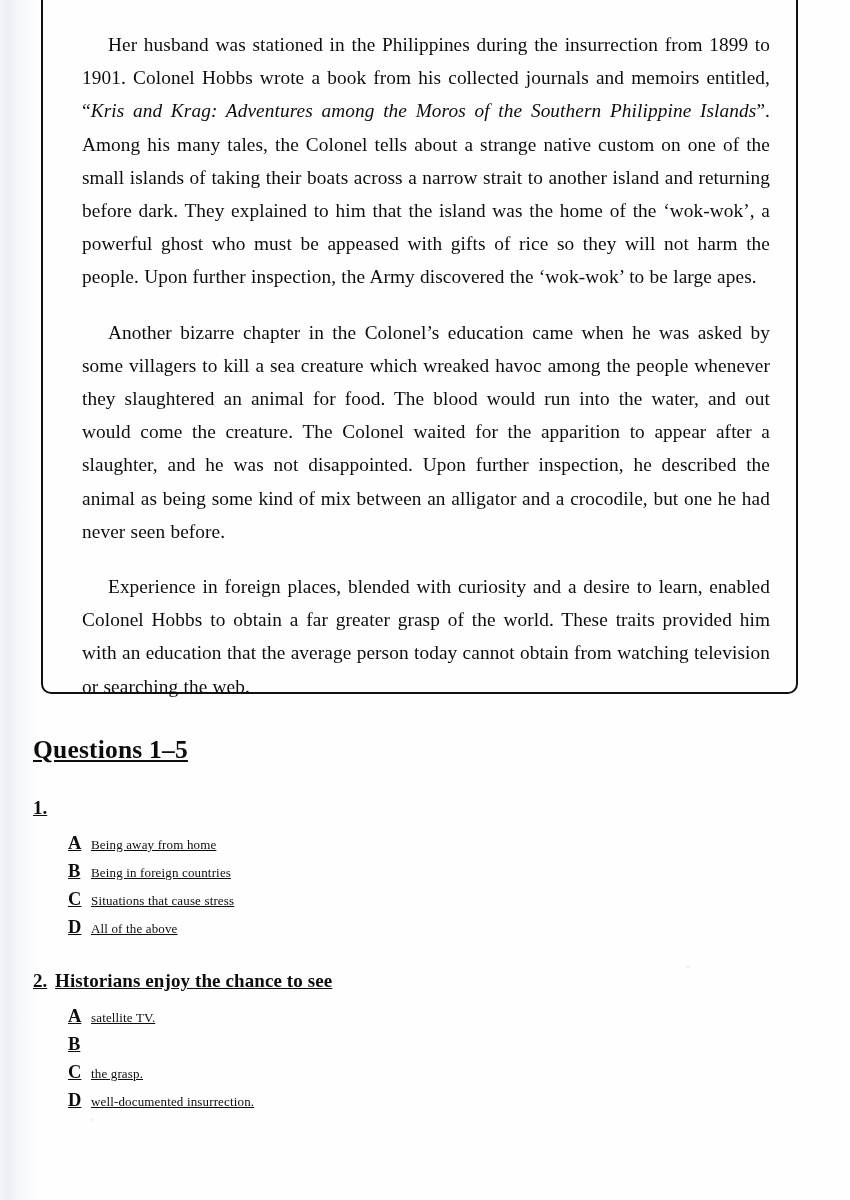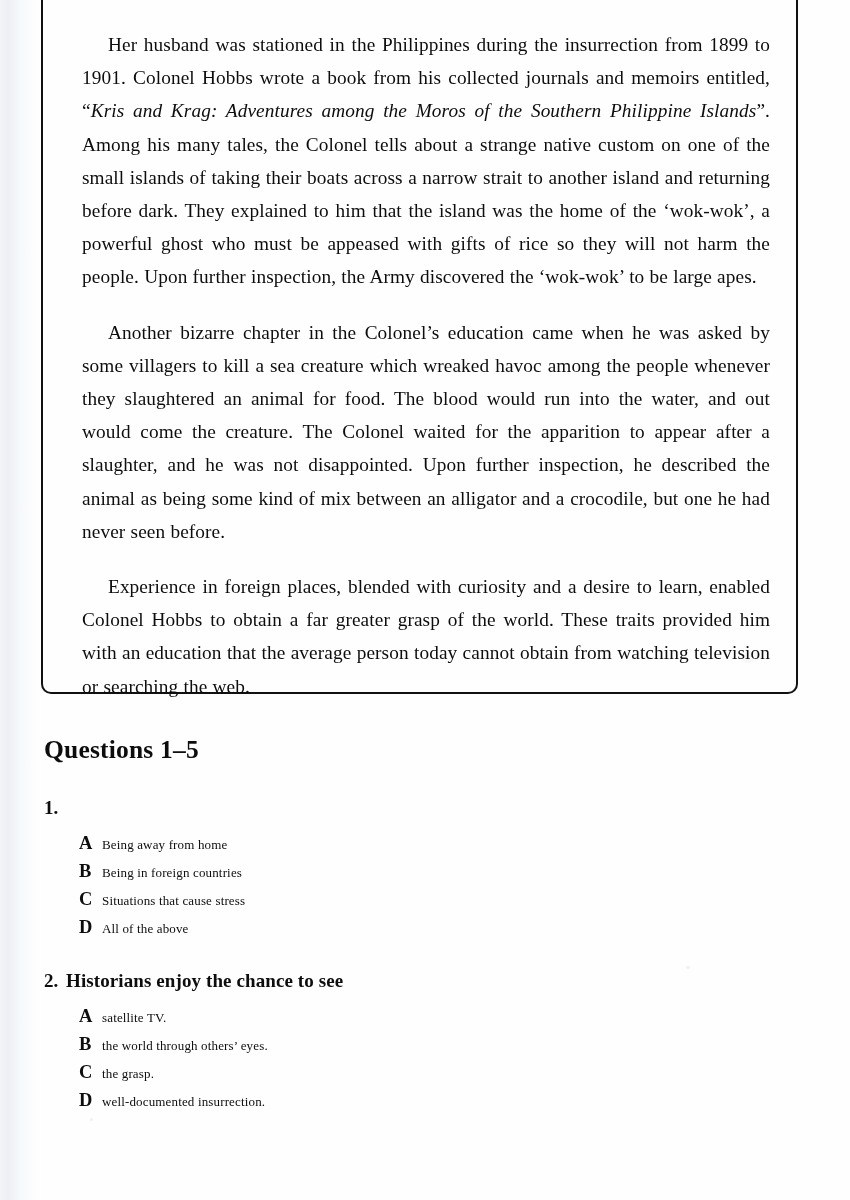--- a/index.html
+++ b/index.html
@@ -65,23 +65,24 @@
     text-indent: 26px;
     letter-spacing: .1px;
     word-spacing: .3px;
   }
   .passage-p:last-child { margin-bottom: 0; }
   .passage-p i { font-style: italic; }
 
   
   .questions-section {
     position: absolute;
-    left: 44px;
+    left: 33px;
     top: 735px;
     width: 770px;
+    text-decoration: underline;
   }
   .questions-heading {
     margin: 0;
     font-size: 25.5px;
     font-weight: bold;
     letter-spacing: .2px;
   }
   .questions-instruction {
     margin: 24px 0 0 0;
     font-size: 19px;
@@ -177,21 +178,20 @@
           <span class="question-number">2.</span>
           <span class="question-text">Historians enjoy the chance to see</span>
         </div>
         <ul class="options-list">
           <li class="option-item">
             <span class="option-letter">A</span>
             <span class="option-text">satellite TV.</span>
           </li>
           <li class="option-item">
             <span class="option-letter">B</span>
-            <span class="option-text">the world through others’ eyes.</span>
           </li>
           <li class="option-item">
             <span class="option-letter">C</span>
             <span class="option-text">the grasp.</span>
           </li>
           <li class="option-item">
             <span class="option-letter">D</span>
             <span class="option-text">well-documented insurrection.</span>
           </li>
         </ul>

